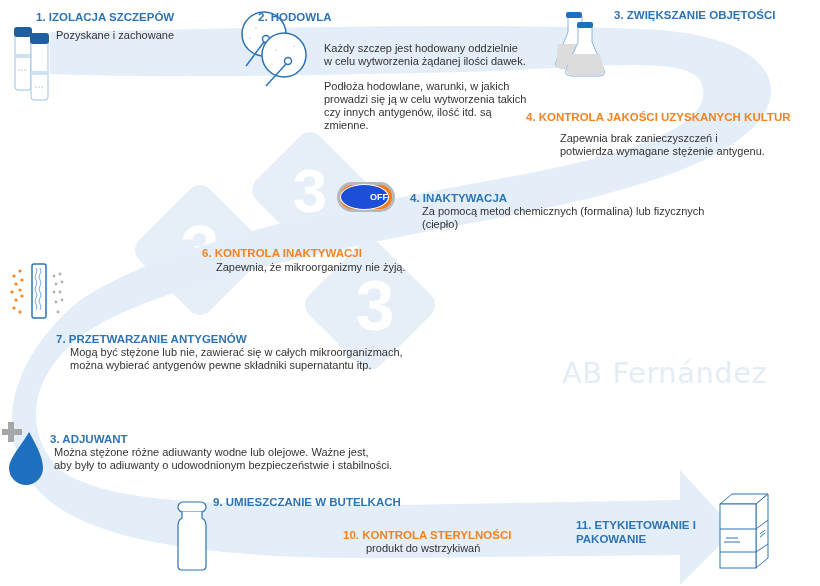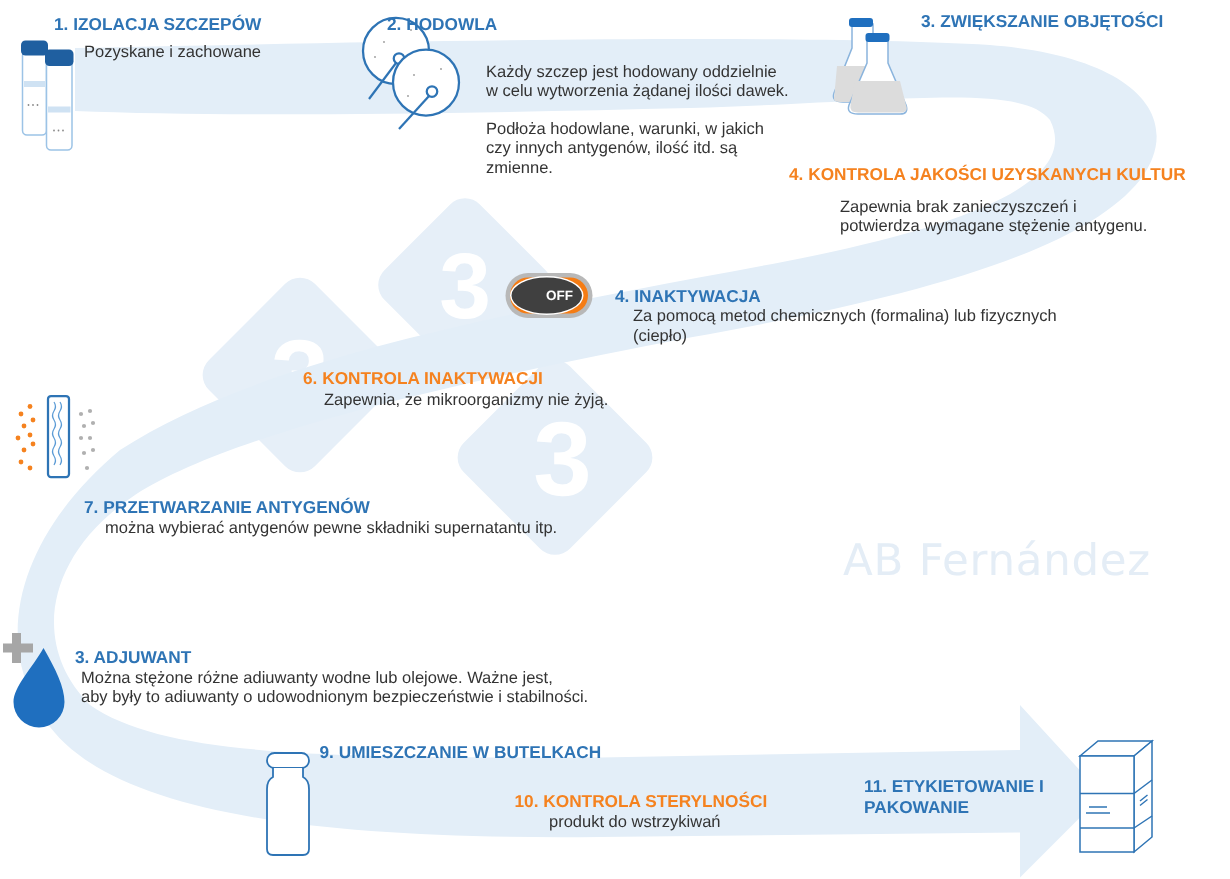--- a/index.html
+++ b/index.html
@@ -102,20 +102,21 @@
       <circle cx="36" cy="56" r=".6"></circle>
     </g>
 </svg>
 <div class="step" style="left:258px;top:10px">
   <div class="title blue">2. HODOWLA</div>
 </div>
 <div class="step" style="left:312px;top:42px">
   <div class="desc">Każdy szczep jest hodowany oddzielnie</div>
   <div class="desc">w celu wytworzenia żądanej ilości dawek.</div>
   <div class="desc" style="margin-top:12px">Podłoża hodowlane, warunki, w jakich</div>
+  <div class="desc">prowadzi się ją w celu wytworzenia takich</div>
   <div class="desc">czy innych antygenów, ilość itd. są</div>
   <div class="desc">zmienne.</div>
 </div>
 
 <svg class="icon" style="left:552px;top:10px" width="60" height="70" viewBox="0 0 60 70">
   <g stroke="#8ab4dd" stroke-width="1">
     <path d="M8 6 L8 22 L-4 52 Q-6 58 2 58 L30 58 Q36 58 34 52 L22 22 L22 6 Z" fill="#fff" transform="translate(8,0)"></path>
     <path d="M2 34 L28 34 L40 56 Q40 58 36 58 L4 58 Q0 58 0 56 Z" fill="#dcdcdc" stroke="none" transform="translate(4,0)"></path>
     <path d="M26 16 L26 32 L14 60 Q12 66 20 66 L48 66 Q54 66 52 60 L40 32 L40 16 Z" fill="#fff"></path>
     <path d="M18 44 L48 44 L52 60 Q54 65 48 65 L20 65 Q14 65 15 60 Z" fill="#dcdcdc" stroke="none"></path>
@@ -128,21 +129,21 @@
 </div>
 
 <div class="step" style="left:526px;top:110px">
   <div class="title orange">4. KONTROLA JAKOŚCI UZYSKANYCH KULTUR</div>
   <div class="desc" style="margin-left:34px;margin-top:8px">Zapewnia brak zanieczyszczeń i</div>
   <div class="desc" style="margin-left:34px">potwierdza wymagane stężenie antygenu.</div>
 </div>
 
 <div class="icon" style="left:337px;top:182px;width:58px;height:30px;border-radius:15px;background:#b8b8b8;">
   <div style="position:absolute;left:3px;top:3px;width:52px;height:24px;border-radius:12px;background:#f57c14;"></div>
-  <div style="position:absolute;left:3px;top:2px;width:24px;height:24px;border-radius:50%;background:#404040;border:1.5px solid #fff;color:#fff;font-weight:bold;font-size:9px;line-height:24px;text-align:left;padding-left:23px;">OFF</div>
+  <div style="position:absolute;left:3px;top:2px;width:24px;height:24px;border-radius:50%;background:#1d4ed8;border:1.5px solid #fff;color:#fff;font-weight:bold;font-size:9px;line-height:24px;text-align:right;padding-left:23px;">OFF</div>
 </div>
 <div class="step" style="left:410px;top:191px">
   <div class="title blue">4. INAKTYWACJA</div>
   <div class="desc" style="margin-left:12px">Za pomocą metod chemicznych (formalina) lub fizycznych</div>
   <div class="desc" style="margin-left:12px">(ciepło)</div>
 </div>
 
 <div class="step" style="left:202px;top:246px">
   <div class="title orange">6. KONTROLA INAKTYWACJI</div>
   <div class="desc" style="margin-left:14px;margin-top:1px">Zapewnia, że mikroorganizmy nie żyją.</div>
@@ -173,20 +174,21 @@
       <circle cx="54" cy="20" r="1.4"></circle>
       <circle cx="46" cy="30" r="1.4"></circle>
       <circle cx="52" cy="30" r="1.4"></circle>
       <circle cx="48" cy="40" r="1.4"></circle>
       <circle cx="54" cy="38" r="1.4"></circle>
       <circle cx="50" cy="50" r="1.4"></circle>
     </g>
 </svg>
 <div class="step" style="left:56px;top:332px">
   <div class="title blue">7. PRZETWARZANIE ANTYGENÓW</div>
+  <div class="desc" style="margin-left:14px">Mogą być stężone lub nie, zawierać się w całych mikroorganizmach,</div>
   <div class="desc" style="margin-left:14px">można wybierać antygenów pewne składniki supernatantu itp.</div>
 </div>
 
 <svg class="icon" style="left:2px;top:420px" width="50" height="66" viewBox="0 0 50 66">
   <g fill="#a6a6a6">
       <rect x="6" y="2" width="6" height="20"></rect>
       <rect x="0" y="9" width="20" height="6"></rect>
     </g>
   <path d="M30 12 C 22 26, 10 38, 10 48 A 17 17 0 0 0 44 48 C 44 38, 38 26, 30 12 Z" fill="#1f6fbf" transform="translate(-3,0)"></path>
 </svg>

